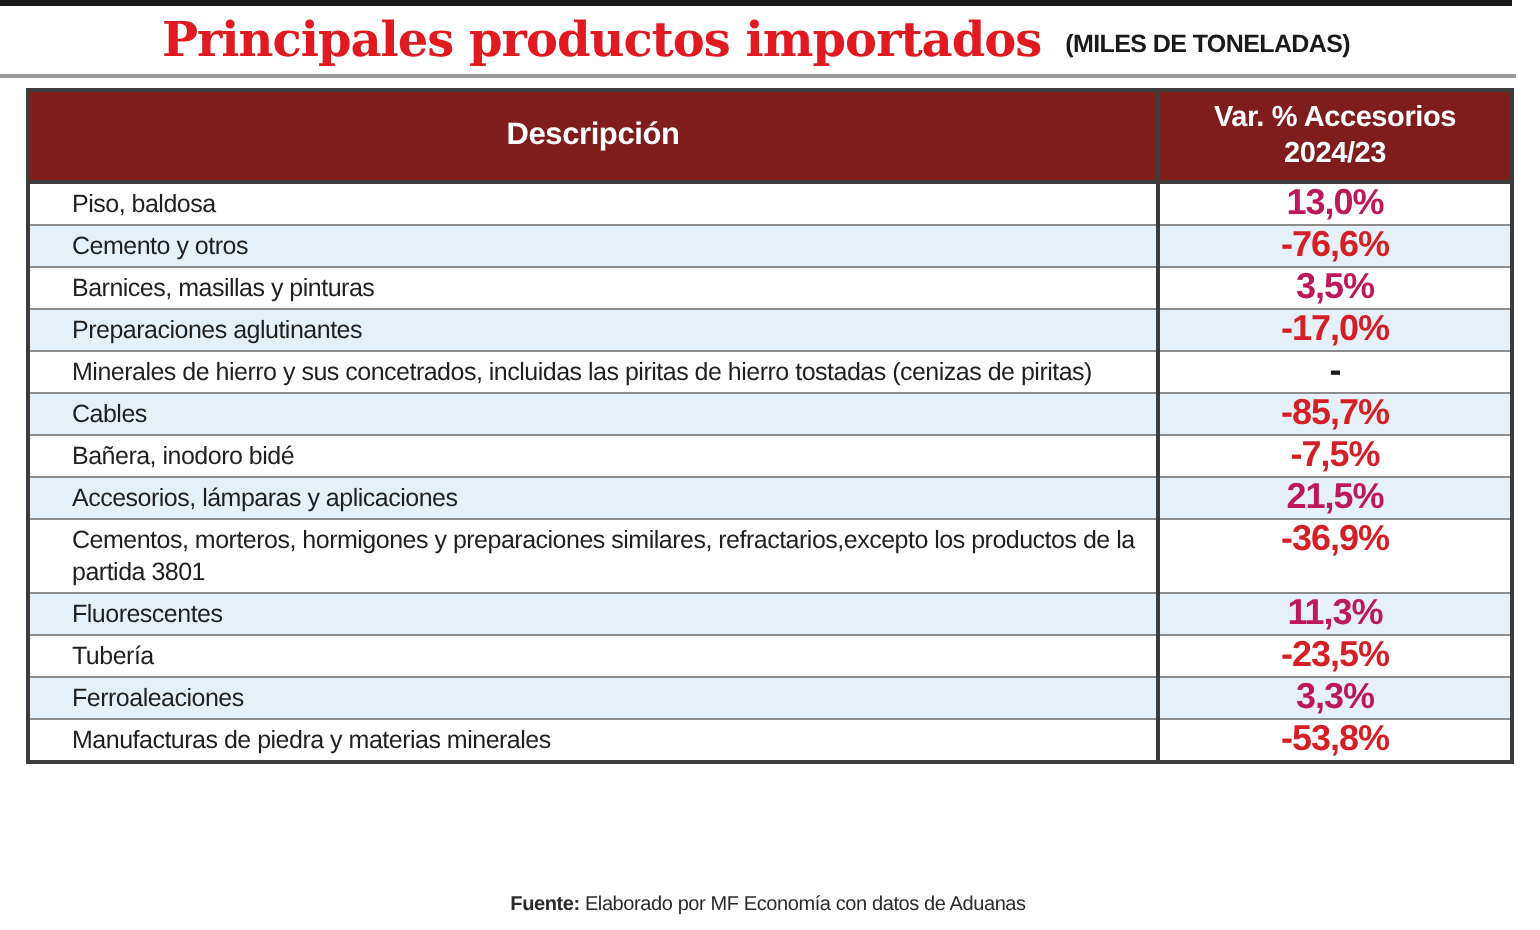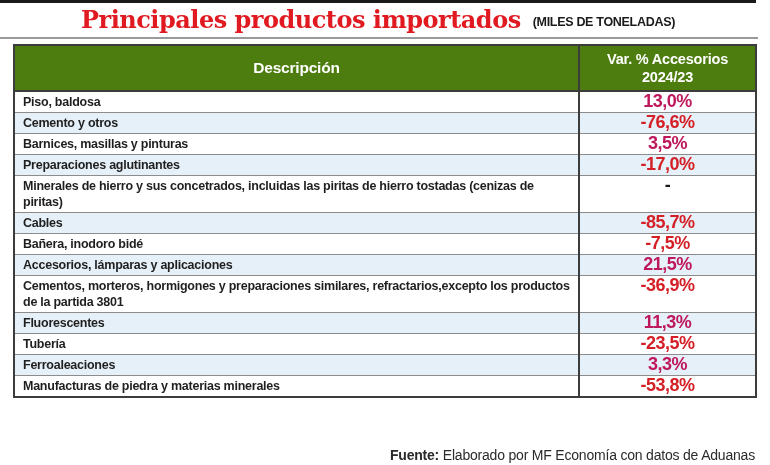--- a/index.html
+++ b/index.html
@@ -32,33 +32,32 @@
   table.products {
     position: absolute; top: 44px; left: 13px;
     width: 742px; border-collapse: collapse;
     border: 2px solid #3c3c3c;
     table-layout: fixed;
   }
   table.products col.c-desc { width: 565px; }
   table.products col.c-val  { width: 177px; }
 
   thead th {
-    background: #4d7c0f; color: #ffffff;
+    background: #7f1d1d; color: #ffffff;
     border-bottom: 2px solid #3c3c3c;
     height: 46px; vertical-align: middle; text-align: center;
     font-size: 15.5px; font-weight: bold; letter-spacing: -0.2px;
     line-height: 18px;
   }
   thead th.h-val { border-left: 2px solid #3c3c3c; font-size: 14.5px; }
 
   tbody td {
     border-top: 1px solid #8c8c8c;
-    padding: 2px 6px 2px 8px;
+    padding: 2px 6px 2px 21px;
     vertical-align: top;
-    font-weight: bold;
   }
   tbody td.desc {
     font-size: 12.5px; color: #1f1f1f; letter-spacing: -0.25px;
     line-height: 16px;
   }
   tbody td.val {
     border-left: 2px solid #3c3c3c;
     text-align: center; font-weight: bold;
     font-size: 18px; line-height: 17px; letter-spacing: -0.5px;
     padding: 1px 4px;
@@ -67,21 +66,21 @@
   tbody tr:nth-child(even) { background: #e6f0f8; }
   tbody tr:nth-child(odd)  { background: #ffffff; }
   tbody tr.sep-before td { border-top: 5px double #8c8c8c; }
 
   .up   { color: #be185d; }
   .down { color: #d41f26; }
   .none { color: #1a1a1a; }
 
   .source {
     position: absolute; top: 447px; left: 13px; width: 742px;
-    text-align: right; font-size: 14px; color: #2a2a2a; letter-spacing: -0.2px;
+    text-align: center; font-size: 10px; color: #2a2a2a; letter-spacing: -0.2px;
   }
   .source b { font-weight: bold; }
 </style>
 </head>
 <body>
 
 <div class="top-rule"></div>
 
 <div class="masthead">
   <span class="title">Principales productos importados</span>

